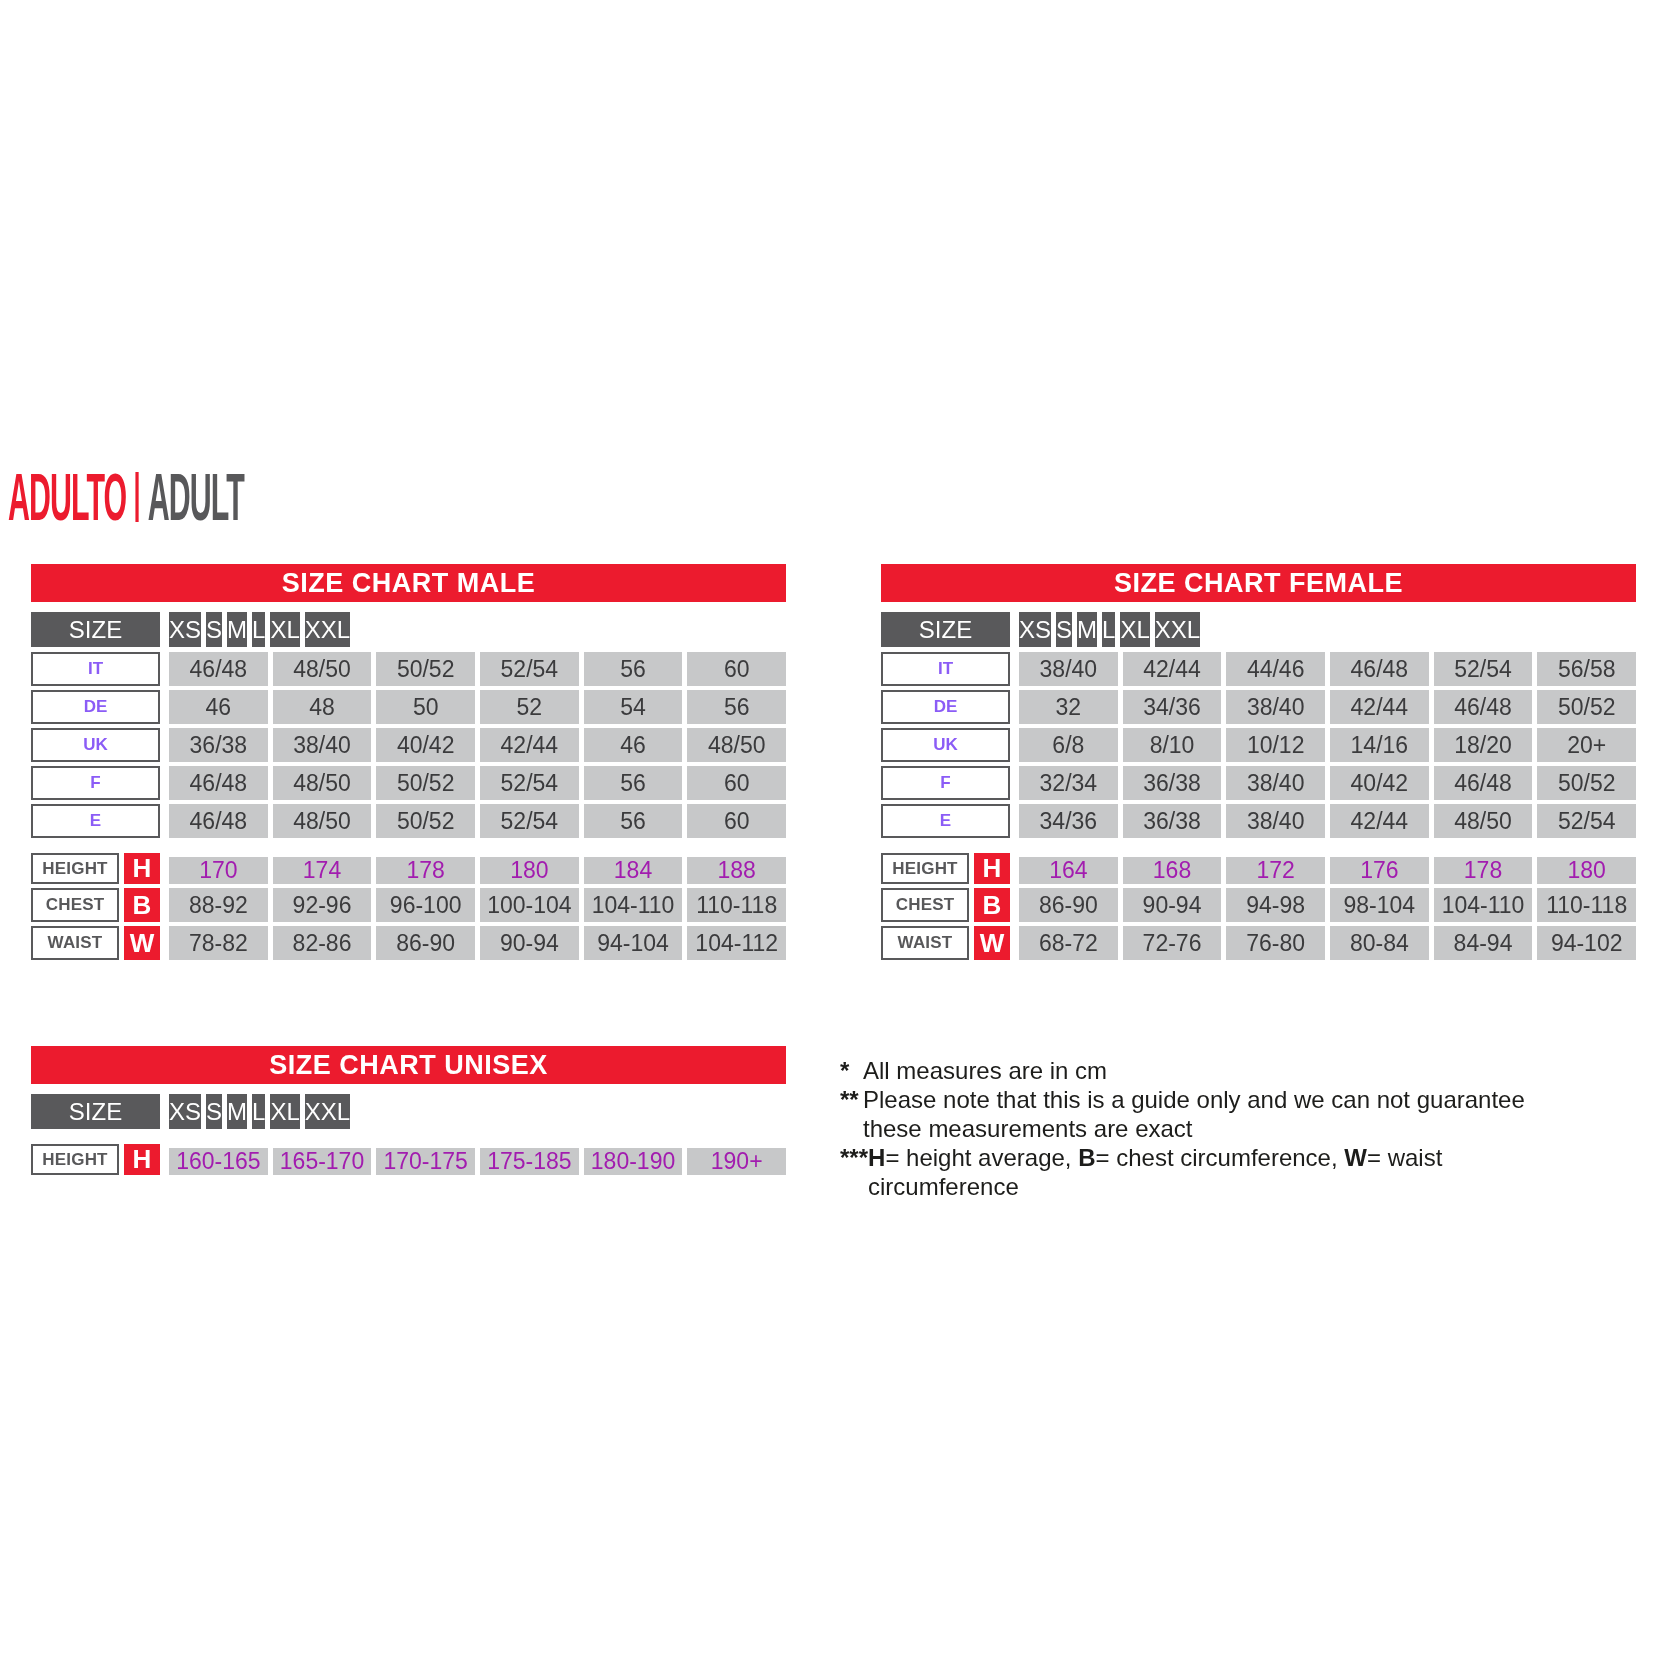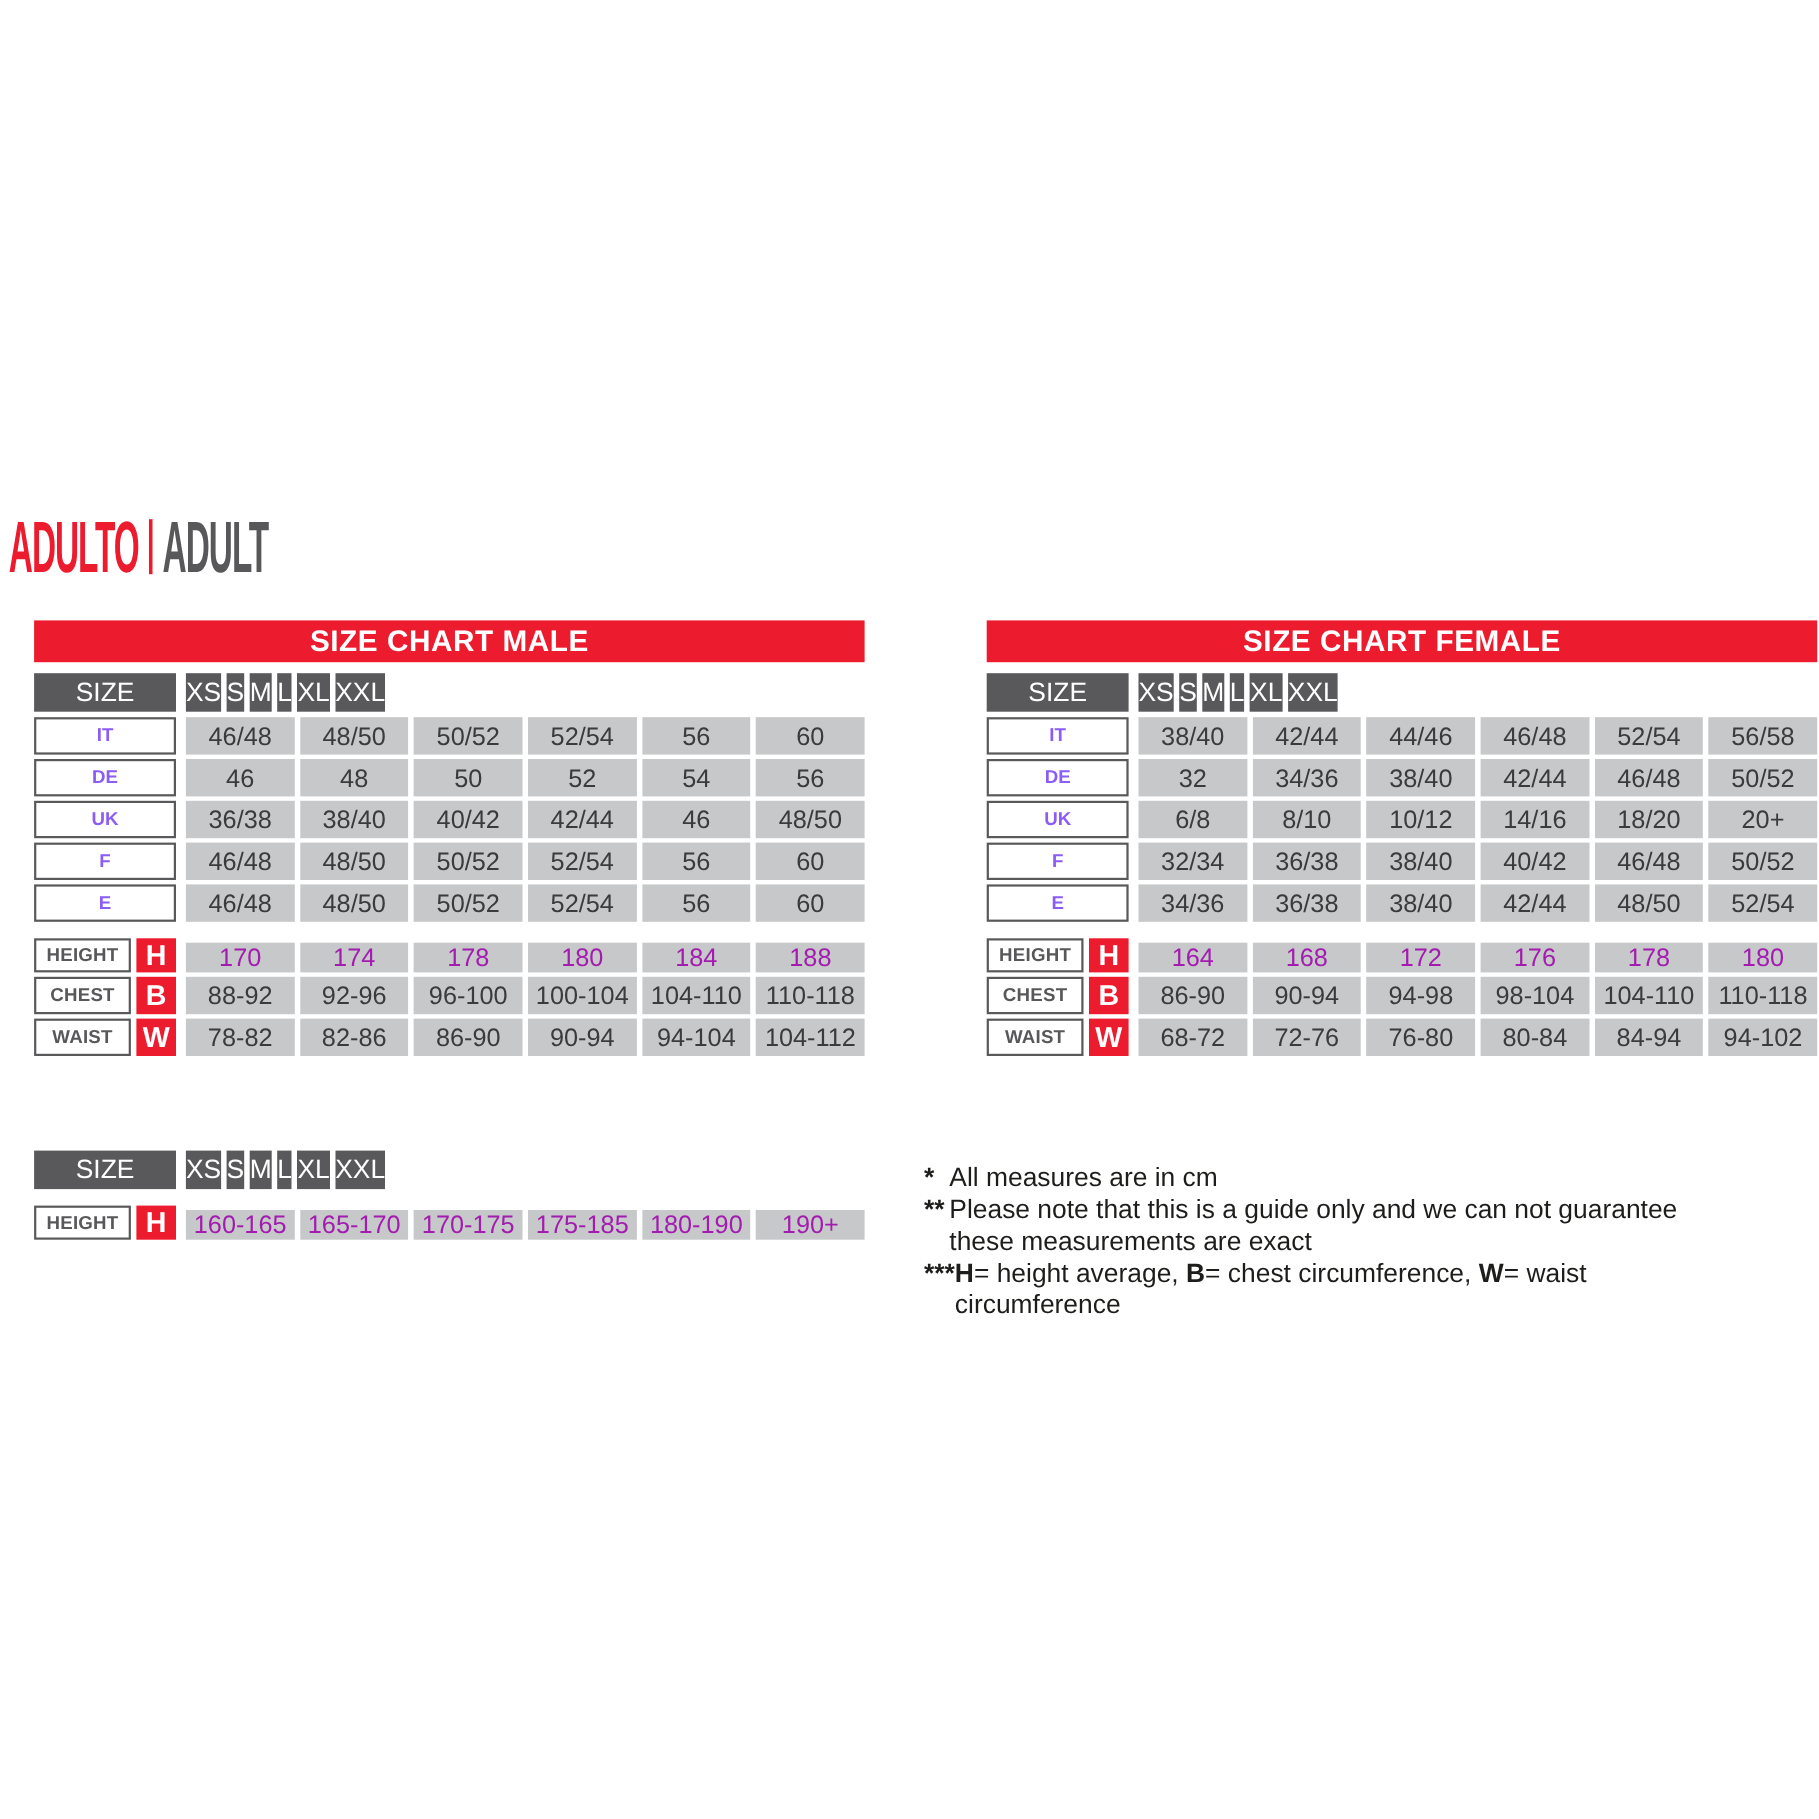--- a/index.html
+++ b/index.html
@@ -19,21 +19,21 @@
   .page-title .t-primary { color:#ec1b2e; }
   .page-title .t-secondary { color:#58585a; }
   .page-title .t-divider {
     display:inline-block; width:7px; height:50px; background:#ec1b2e;
     margin:0 20px;
   }
 
   
   .size-table { position:absolute; width:778px;padding-left:23px; }
   .tbl-male    { left:8px;   top:564px; }
-  .tbl-female  { left:858px; top:564px;margin-left:16px; }
+  .tbl-female  { left:858px; top:564px; }
   .tbl-unisex  { left:8px;   top:1046px; }
 
   .title-bar {
     height:38px; background:#ec1b2e; color:#ffffff;
     display:flex; align-items:center; justify-content:center;
     font-size:27px; font-weight:bold; letter-spacing:0.5px;
     margin-bottom:10px;
   }
   .t-row { display:flex; gap:5px; height:34px; margin-bottom:4px; }
   .t-row.hdr { height:35px; margin-bottom:5px; }
@@ -289,20 +289,21 @@
       </div>
       <div class="cell data-cell">68-72</div>
       <div class="cell data-cell">72-76</div>
       <div class="cell data-cell">76-80</div>
       <div class="cell data-cell">80-84</div>
       <div class="cell data-cell">84-94</div>
       <div class="cell data-cell">94-102</div>
     </div>
   </div>
 <div class="size-table tbl-unisex">
+    <div class="title-bar">SIZE CHART UNISEX</div>
     <div class="t-row hdr">
       <div class="label-slot">
         <div class="cell hdr-cell">SIZE</div>
       </div>
       <div class="cell hdr-cell data-col">XS</div>
       <div class="cell hdr-cell data-col">S</div>
       <div class="cell hdr-cell data-col">M</div>
       <div class="cell hdr-cell data-col">L</div>
       <div class="cell hdr-cell data-col">XL</div>
       <div class="cell hdr-cell data-col">XXL</div>

